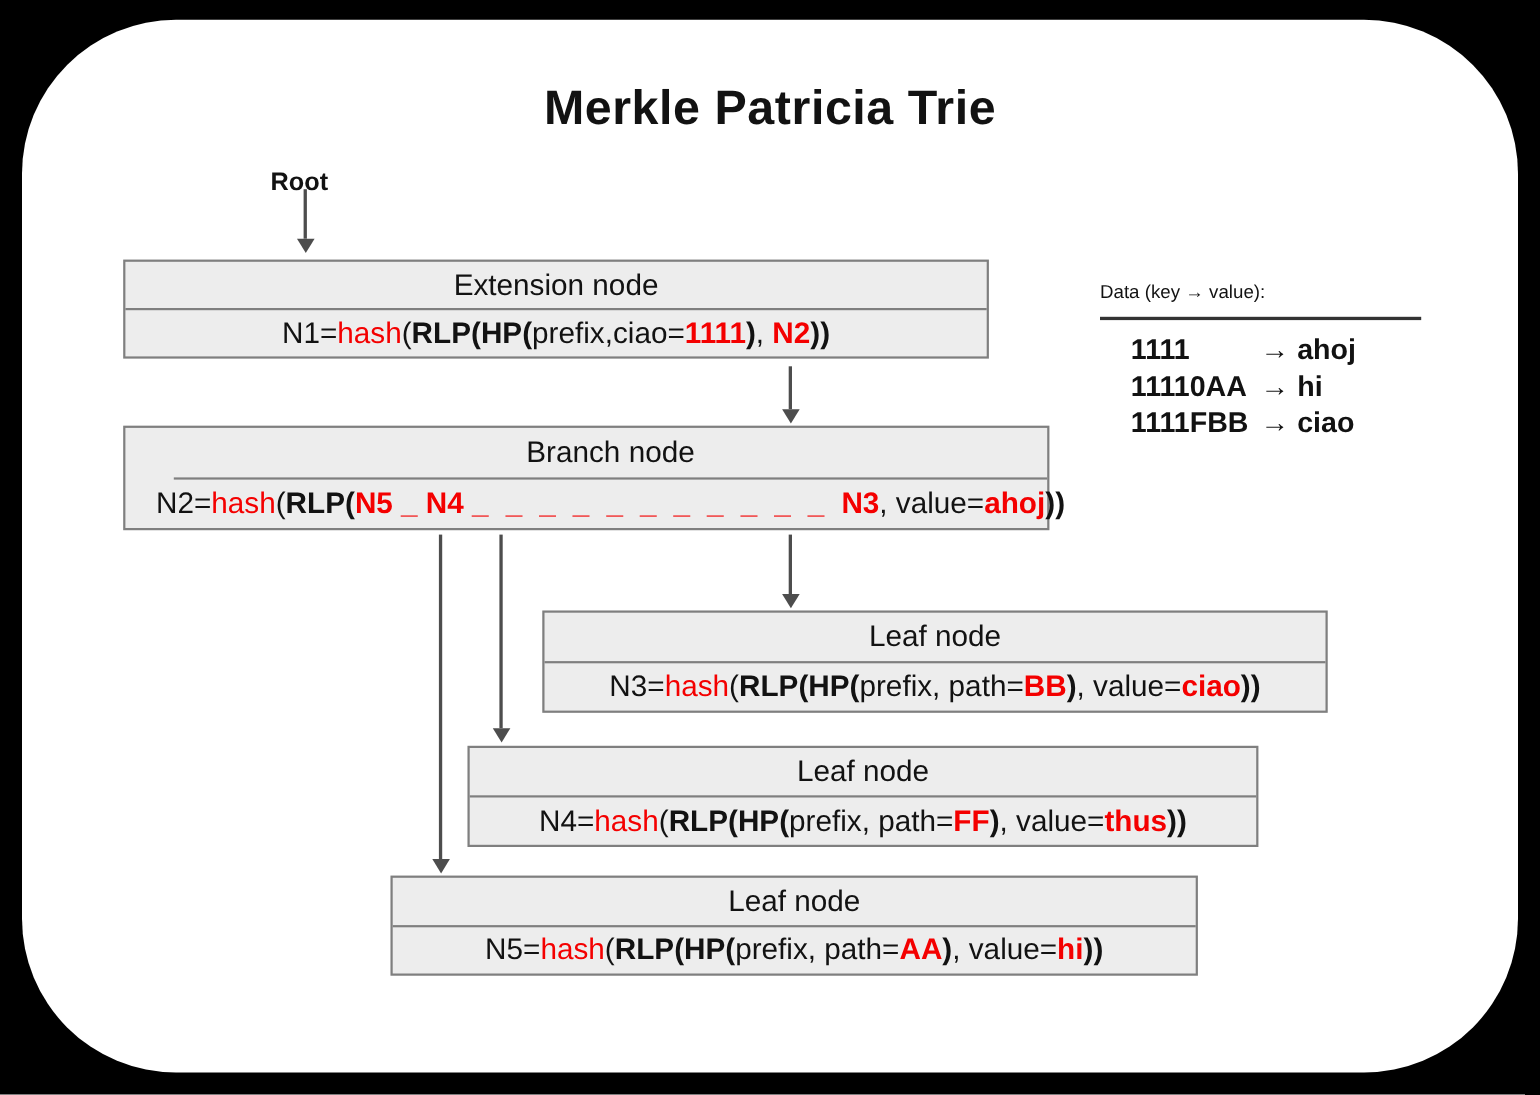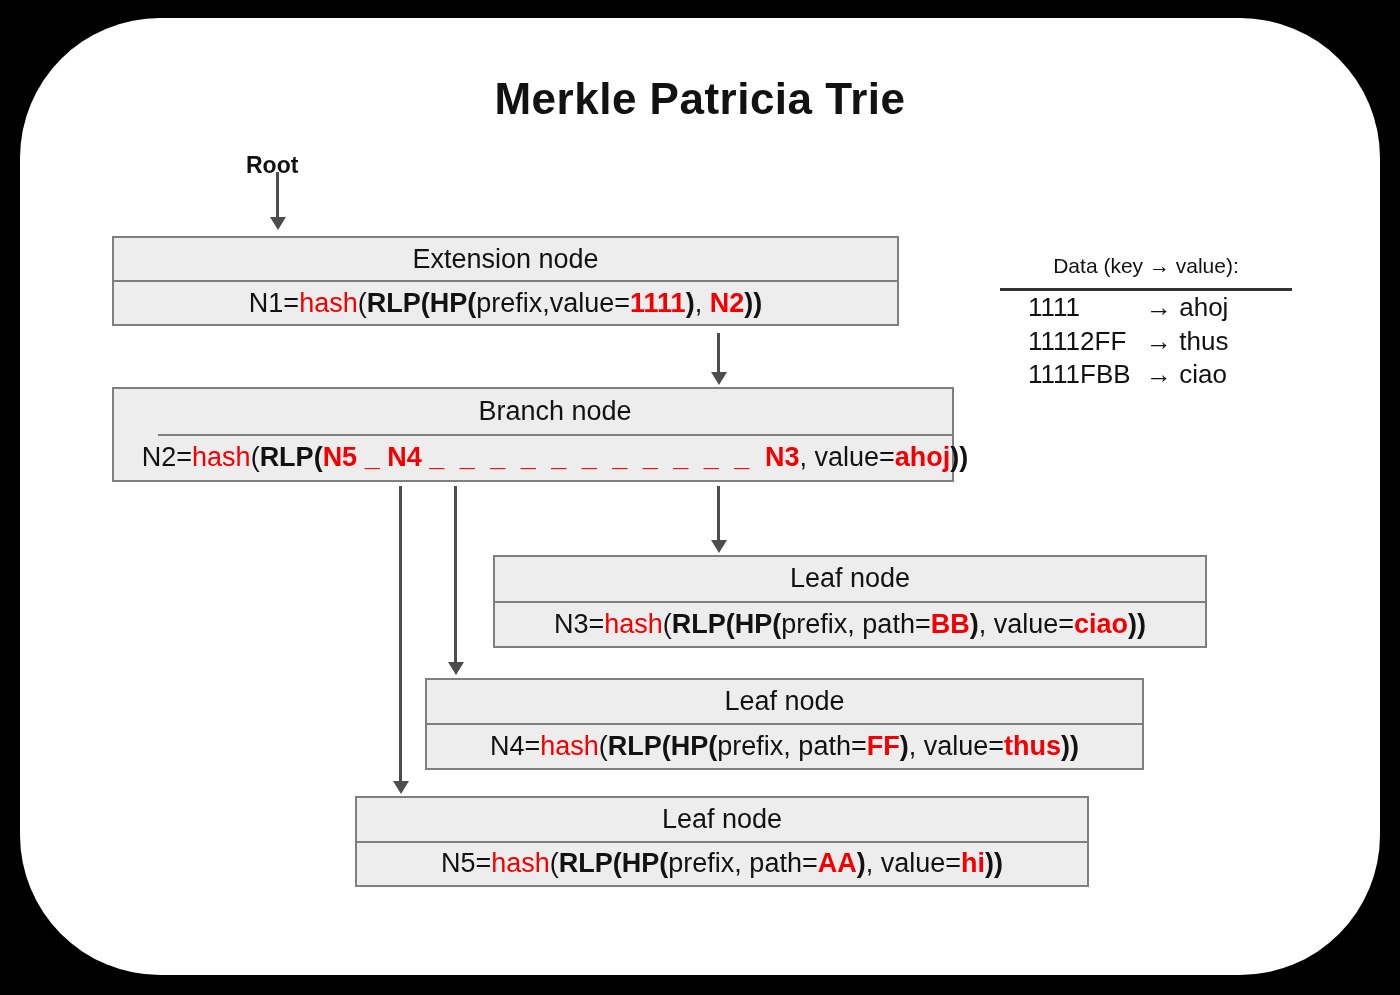--- a/index.html
+++ b/index.html
@@ -53,23 +53,23 @@
     flex:1 1 50%; display:flex; align-items:center; justify-content:center;
     font-size:27px; color: var(--text, #111); white-space:pre;
   }
   .seg-plain   { color: var(--text, #111); }
   .seg-bold    { color: var(--text, #111); font-weight:bold; }
   .seg-red     { color: var(--accent_red, #f40000); }
   .seg-boldred { color: var(--accent_red, #f40000); font-weight:bold; }
   .seg-boldred-wide { color: var(--accent_red, #f40000); font-weight:bold; letter-spacing:4px; }
   
   .legend { position:absolute; left:1000px; top:250px; width:292px; color: var(--text, #111); }
-  .legend-title { font-size:21px; text-align:center; line-height:32px; }
+  .legend-title { font-size:17px; text-align:left; line-height:32px; }
   .legend-rule { margin-top:6px; height:3px; background: var(--legend_rule, #333); }
-  .legend-rows { padding-left:28px; font-size:26px; }
+  .legend-rows { margin-top:10px; padding-left:28px; font-size:26px;font-weight:bold; }
   .legend-row { line-height:33.5px; white-space:pre; }
   .legend-key { display:inline-block; min-width:118px; }
 </style>
 </head>
 <body>
 
 <div class="stage">
   <div class="card"></div>
 
   <div class="page-title">Merkle Patricia Trie</div>
@@ -77,21 +77,21 @@
   <div class="root-label">Root</div>
 
   <div class="varrow" style="left:276px; top:172px; height:45px;"></div>
   <div class="varrow" style="left:717px; top:333px; height:39px;"></div>
   <div class="varrow" style="left:717px; top:486px; height:54px;"></div>
   <div class="varrow" style="left:454px; top:486px; height:176px;"></div>
   <div class="varrow" style="left:399px; top:486px; height:295px;"></div>
 
   <div class="node" style="left:112px; top:236px; width:787px; height:90px;">
     <div class="node-header">Extension node</div>
-    <div class="node-body"><span class="seg-plain">N1=</span><span class="seg-red">hash</span><span class="seg-plain">(</span><span class="seg-bold">RLP(HP(</span><span class="seg-plain">prefix,value=</span><span class="seg-boldred">1111</span><span class="seg-bold">)</span><span class="seg-plain">, </span><span class="seg-boldred">N2</span><span class="seg-bold">))</span></div>
+    <div class="node-body"><span class="seg-plain">N1=</span><span class="seg-red">hash</span><span class="seg-plain">(</span><span class="seg-bold">RLP(HP(</span><span class="seg-plain">prefix,ciao=</span><span class="seg-boldred">1111</span><span class="seg-bold">)</span><span class="seg-plain">, </span><span class="seg-boldred">N2</span><span class="seg-bold">))</span></div>
   </div>
 
   <div class="node" style="left:112px; top:387px; width:842px; height:95px;padding-left:44px;">
     <div class="node-header">Branch node</div>
     <div class="node-body"><span class="seg-plain">N2=</span><span class="seg-red">hash</span><span class="seg-plain">(</span><span class="seg-bold">RLP(</span><span class="seg-boldred">N5 _ N4 </span><span class="seg-boldred-wide">_ _ _ _ _ _ _ _ _ _ _ </span><span class="seg-boldred">N3</span><span class="seg-plain">, value=</span><span class="seg-boldred">ahoj</span><span class="seg-bold">))</span></div>
   </div>
 
   <div class="node" style="left:493px; top:555px; width:714px; height:93px;">
     <div class="node-header">Leaf node</div>
     <div class="node-body"><span class="seg-plain">N3=</span><span class="seg-red">hash</span><span class="seg-plain">(</span><span class="seg-bold">RLP(HP(</span><span class="seg-plain">prefix, path=</span><span class="seg-boldred">BB</span><span class="seg-bold">)</span><span class="seg-plain">, value=</span><span class="seg-boldred">ciao</span><span class="seg-bold">))</span></div>
@@ -105,17 +105,17 @@
   <div class="node" style="left:355px; top:796px; width:734px; height:91px;">
     <div class="node-header">Leaf node</div>
     <div class="node-body"><span class="seg-plain">N5=</span><span class="seg-red">hash</span><span class="seg-plain">(</span><span class="seg-bold">RLP(HP(</span><span class="seg-plain">prefix, path=</span><span class="seg-boldred">AA</span><span class="seg-bold">)</span><span class="seg-plain">, value=</span><span class="seg-boldred">hi</span><span class="seg-bold">))</span></div>
   </div>
 
   <div class="legend">
     <div class="legend-title">Data (key → value):</div>
     <div class="legend-rule"></div>
     <div class="legend-rows">
       <div class="legend-row"><span class="legend-key">1111</span><span>→</span> <span>ahoj</span></div>
-      <div class="legend-row"><span class="legend-key">11112FF</span><span>→</span> <span>thus</span></div>
+      <div class="legend-row"><span class="legend-key">11110AA</span><span>→</span> <span>hi</span></div>
       <div class="legend-row"><span class="legend-key">1111FBB</span><span>→</span> <span>ciao</span></div>
     </div>
   </div>
 </div>
 
 </body></html>

